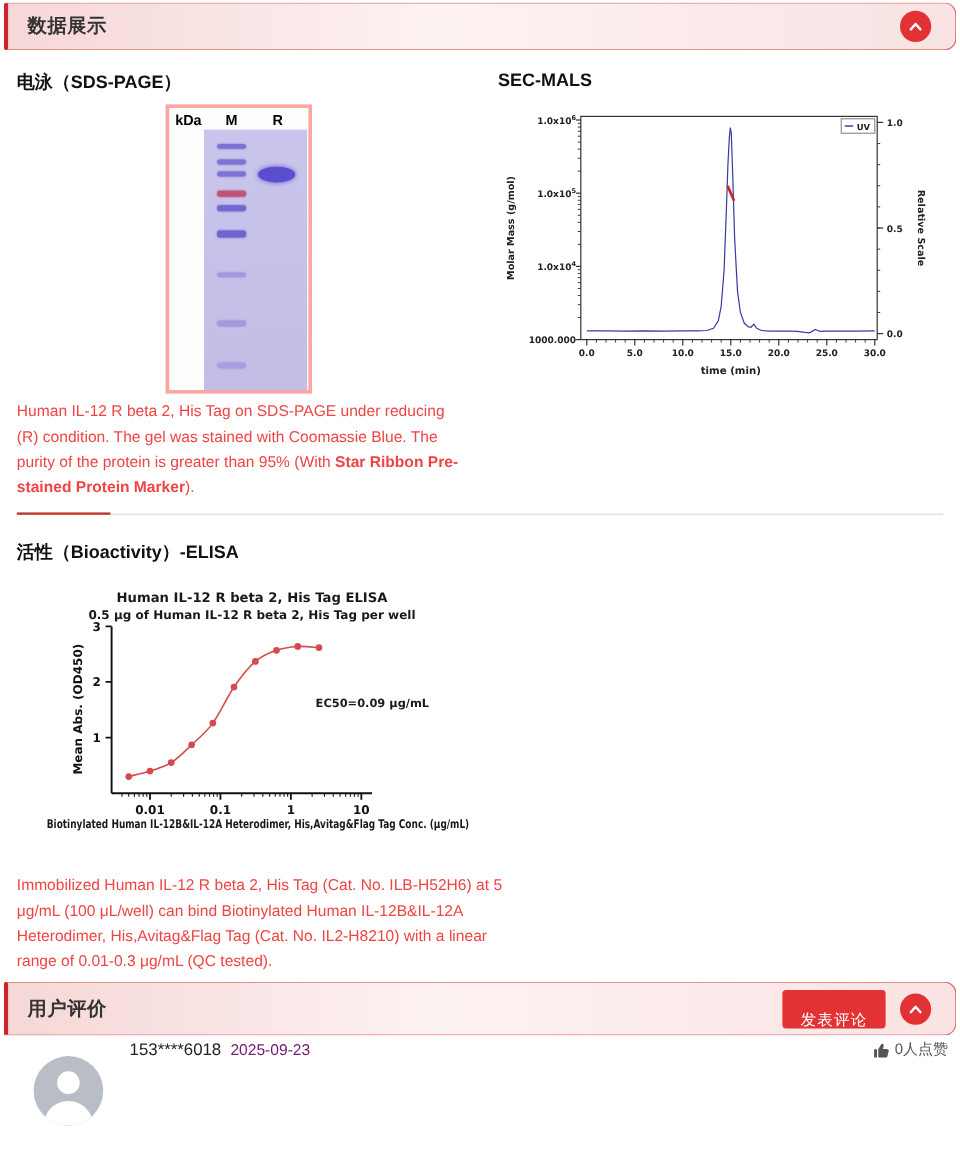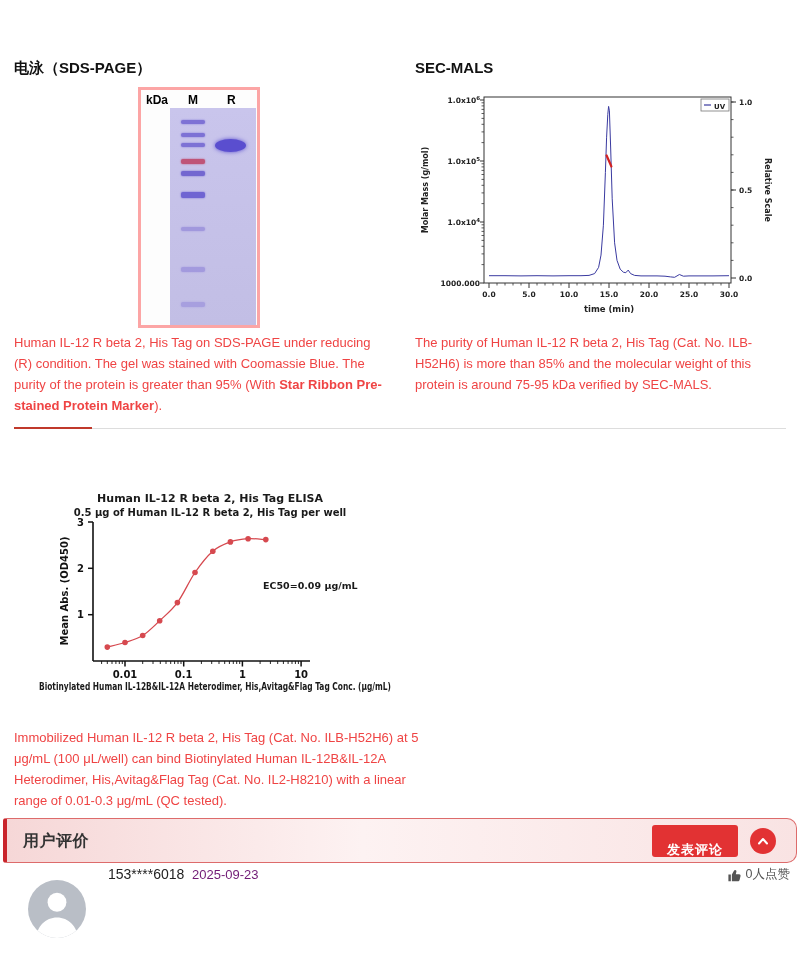--- a/index.html
+++ b/index.html
@@ -7,21 +7,21 @@
   body{font-family:"Liberation Sans","DejaVu Sans",sans-serif;}
   .page{position:relative;width:800px;height:976px;background:#fff;overflow:hidden}
 
   
   .bar{position:absolute;left:3px;width:794px;background:linear-gradient(90deg,#f6d7d7 0%,#fdf2f2 45%,#f9e3e3 100%);
        border:1px solid #dd6b6b;border-left:4px solid #c9252c;border-radius:3px 10px 10px 3px;}
   .bar-title{position:absolute;left:16px;top:50%;transform:translateY(-50%);font-size:16px;font-weight:bold;color:#333;letter-spacing:.5px}
   .circle-btn{position:absolute;right:20px;top:50%;transform:translateY(-50%);width:26px;height:26px;border-radius:50%;
        background:#e23233;border:none;display:flex;align-items:center;justify-content:center;cursor:pointer}
   .post-btn{position:absolute;right:58px;top:50%;transform:translateY(-50%);height:27px;padding:16px 15px;background:#e23233;
-       color:#fff;font-size:13px;font-weight:bold;border:none;border-radius:3px;cursor:pointer;letter-spacing:1px}
+       color:#fff;font-size:13px;font-weight:normal;border:none;border-radius:3px;cursor:pointer;letter-spacing:1px}
 
   .sec-h{position:absolute;font-size:15px;font-weight:bold;color:#111}
 
   
   .gel{position:absolute;left:138px;top:87px;width:122px;height:241px;border:3px solid #fca5a5;background:#fdfdfd}
   .gel-colhead{position:absolute;top:3px;font-size:12px;font-weight:700;color:#000}
   .gel-area{position:absolute;left:29px;top:18px;width:86px;height:217px;background:linear-gradient(#c9c5ec,#c2bee5)}
   .gel-label{position:absolute;left:0;width:26px;text-align:right;font-size:11px;font-weight:700;color:#000;line-height:15px}
   .gel-band{position:absolute;left:11px;width:24px;border-radius:2px}
   .gel-sample{position:absolute;border-radius:50%}
@@ -39,20 +39,30 @@
   .review-user{position:absolute;left:108px;top:866px;font-size:14px;font-weight:normal;color:#222}
   .review-date{position:absolute;left:192px;top:867px;font-size:13px;color:#701a75}
   .review-likes{position:absolute;right:10px;top:866px;display:flex;align-items:flex-end;gap:4px;font-size:12.5px;color:#555;cursor:pointer}
   .review-content{position:absolute;left:108px;top:890px;width:688px;font-size:13.5px;color:#333;line-height:28px}
 </style>
 </head>
 <body>
 
 <div class="page">
 
+  <div class="bar" style="top:2px;height:40px">
+    <div class="bar-title">数据展示</div>
+    <button class="circle-btn">
+      <span style="display:flex">
+        <svg width="12" height="8" viewBox="0 0 12 8">
+            <polyline points="2,6.5 6,2 10,6.5" fill="none" stroke="#fff" stroke-width="2" stroke-linecap="round" stroke-linejoin="round"></polyline>
+          </svg>
+      </span>
+    </button>
+  </div>
 
   <h3 class="sec-h" style="left:14px;top:59px">电泳（SDS-PAGE）</h3>
   <h3 class="sec-h" style="left:415px;top:59px">SEC-MALS</h3>
 
   <div class="gel">
     <span class="gel-colhead" style="left:5px">kDa</span>
     <span class="gel-colhead" style="left:47px">M</span>
     <span class="gel-colhead" style="left:86px">R</span>
     <div class="gel-area" id="gel-area">
         <div class="gel-band" style="top: 12px; height: 4px; background: rgb(122, 110, 212); opacity: 0.95; box-shadow: rgb(122, 110, 212) 0px 0px 2px;"></div>
@@ -160,25 +170,25 @@
       <text x="350" y="105" font-size="8" font-weight="700" fill="#222" text-anchor="middle" transform="rotate(90 350 105)">Relative Scale</text>
       <text x="194" y="227" font-size="8.5" font-weight="700" fill="#222" text-anchor="middle">time (min)</text>
       <rect x="286" y="14" width="28" height="12" fill="#fff" stroke="#777" stroke-width="0.8"></rect>
       <line x1="289" y1="20" x2="296" y2="20" stroke="#3a3aa0" stroke-width="1.2"></line>
       <text x="299" y="23.5" font-size="7" font-weight="700" fill="#222">UV</text>
       <polyline points="74,190.7 90,190.7 106,190.9 122,190.7 138,190.9 154,190.7 166,190.7 174,190.4 179.6,188.6 183.6,182.4 186,170.1 188.4,140.2 190.4,87.4 191.6,52.2 192.8,29.3 193.6,21.4 194.4,25.8 195.6,61 197.2,113.8 199.6,157.8 202,175.4 205.2,184.2 208.4,187.2 210.8,187.7 213.2,185.1 215.6,188.6 219.6,190.4 226,190.9 234,190.9 242,190.9 250,191.2 255.6,191.9 259.6,192.3 264.4,189.5 268.4,191.2 274,190.9 282,190.9 298,190.9 314,190.7" fill="none" stroke="#3a3aa0" stroke-width="1"></polyline>
       <line x1="191.6" y1="70.5" x2="196.4" y2="81.5" stroke="#d22222" stroke-width="2.2" stroke-linecap="round"></line>
     </svg>
 
   <p class="cap" style="left:14px;top:332px;width:378px"><span>Human IL-12 R beta 2, His Tag on SDS-PAGE under reducing (R) condition. The gel was stained with Coomassie Blue. The purity of the protein is greater than 95% (With </span><b>Star Ribbon Pre-stained Protein Marker</b><span>).</span></p>
-  <p class="cap" style="left:415px;top:332px;width:375px">The purity of Human IL-12 R beta 2, His Tag (Cat. No. ILB-H52H6) is more than 85% and the molecular weight of this protein is around 75-95 kDa verified by SEC-MALS.</p>
 
   <div class="divider"></div>
   <div class="divider-red"></div>
 
+  <h3 class="sec-h" style="left:14px;top:451px">活性（Bioactivity）-ELISA</h3>
   <svg id="elisa-svg" class="chart" style="left:20px;top:486px" width="400" height="218">
       <text x="190" y="16" font-size="11" font-weight="700" fill="#1a1a1a" text-anchor="middle">Human IL-12 R beta 2, His Tag ELISA</text>
       <text x="190" y="30" font-size="10" font-weight="600" fill="#1a1a1a" text-anchor="middle">0.5 μg of Human IL-12 R beta 2, His Tag per well</text>
       <line x1="73" y1="36" x2="73" y2="175" stroke="#111" stroke-width="1.6"></line>
       <line x1="73" y1="175" x2="290" y2="175" stroke="#111" stroke-width="1.6"></line>
       <line x1="68" y1="128.7" x2="73" y2="128.7" stroke="#111" stroke-width="1.5"></line>
       <text x="64" y="132.2" font-size="10" font-weight="700" fill="#111" text-anchor="end">1</text>
       <line x1="68" y1="82.3" x2="73" y2="82.3" stroke="#111" stroke-width="1.5"></line>
       <text x="64" y="85.8" font-size="10" font-weight="700" fill="#111" text-anchor="end">2</text>
       <line x1="68" y1="36" x2="73" y2="36" stroke="#111" stroke-width="1.5"></line>

